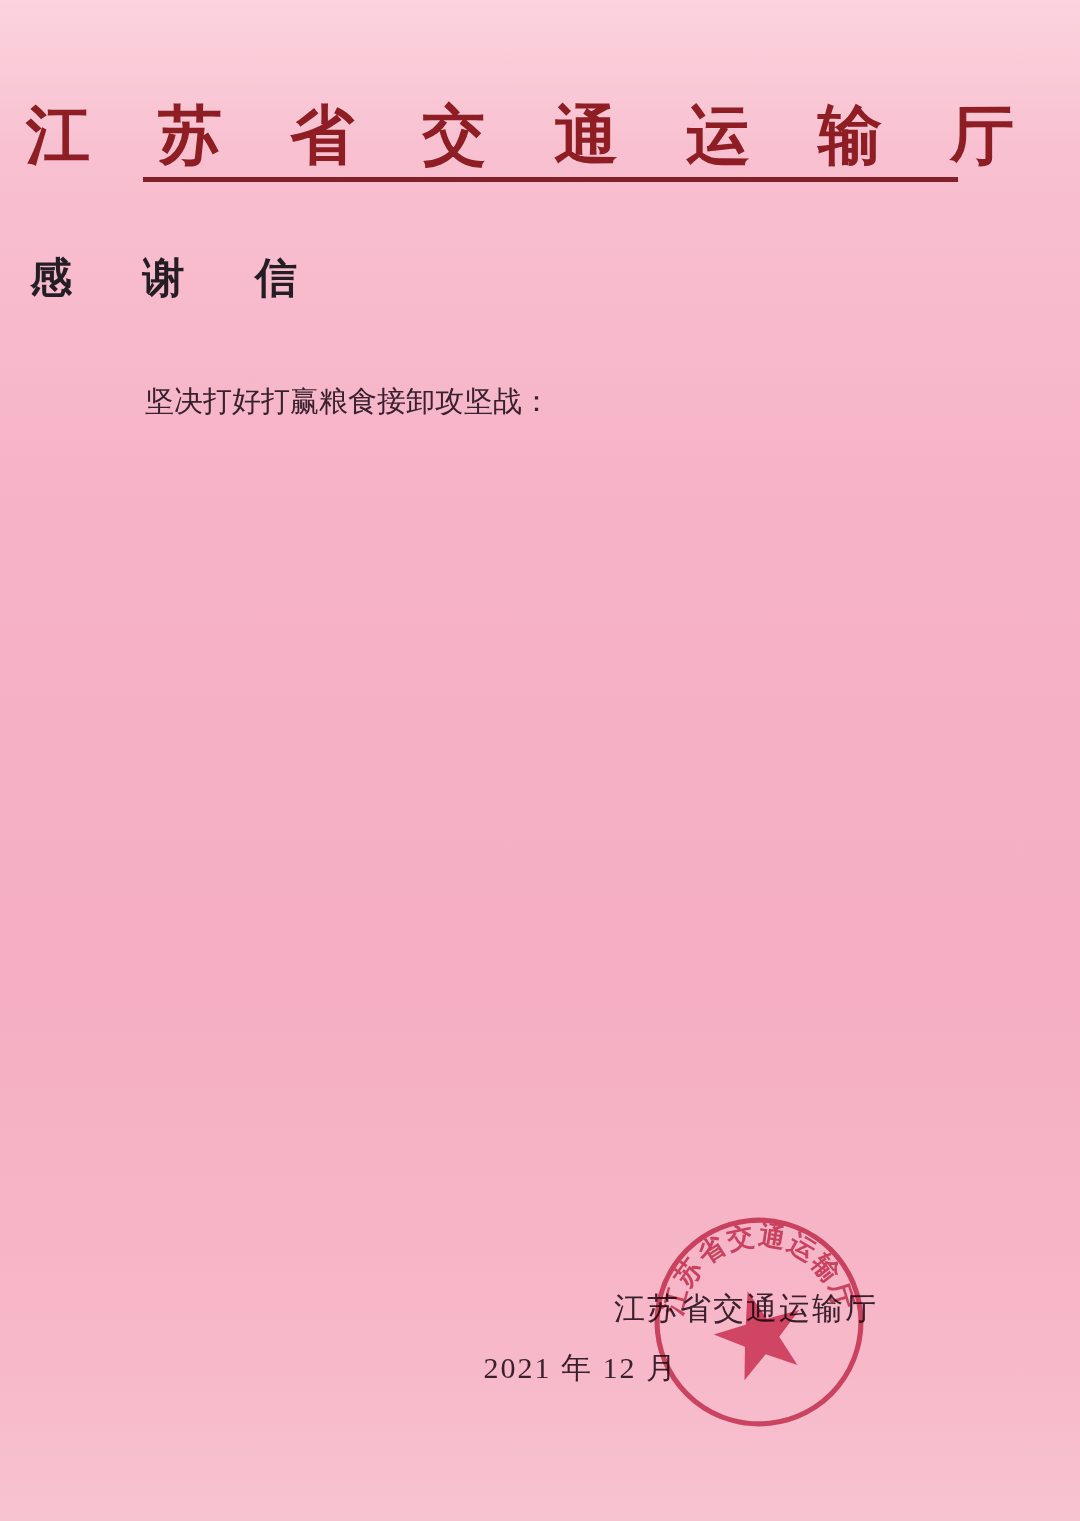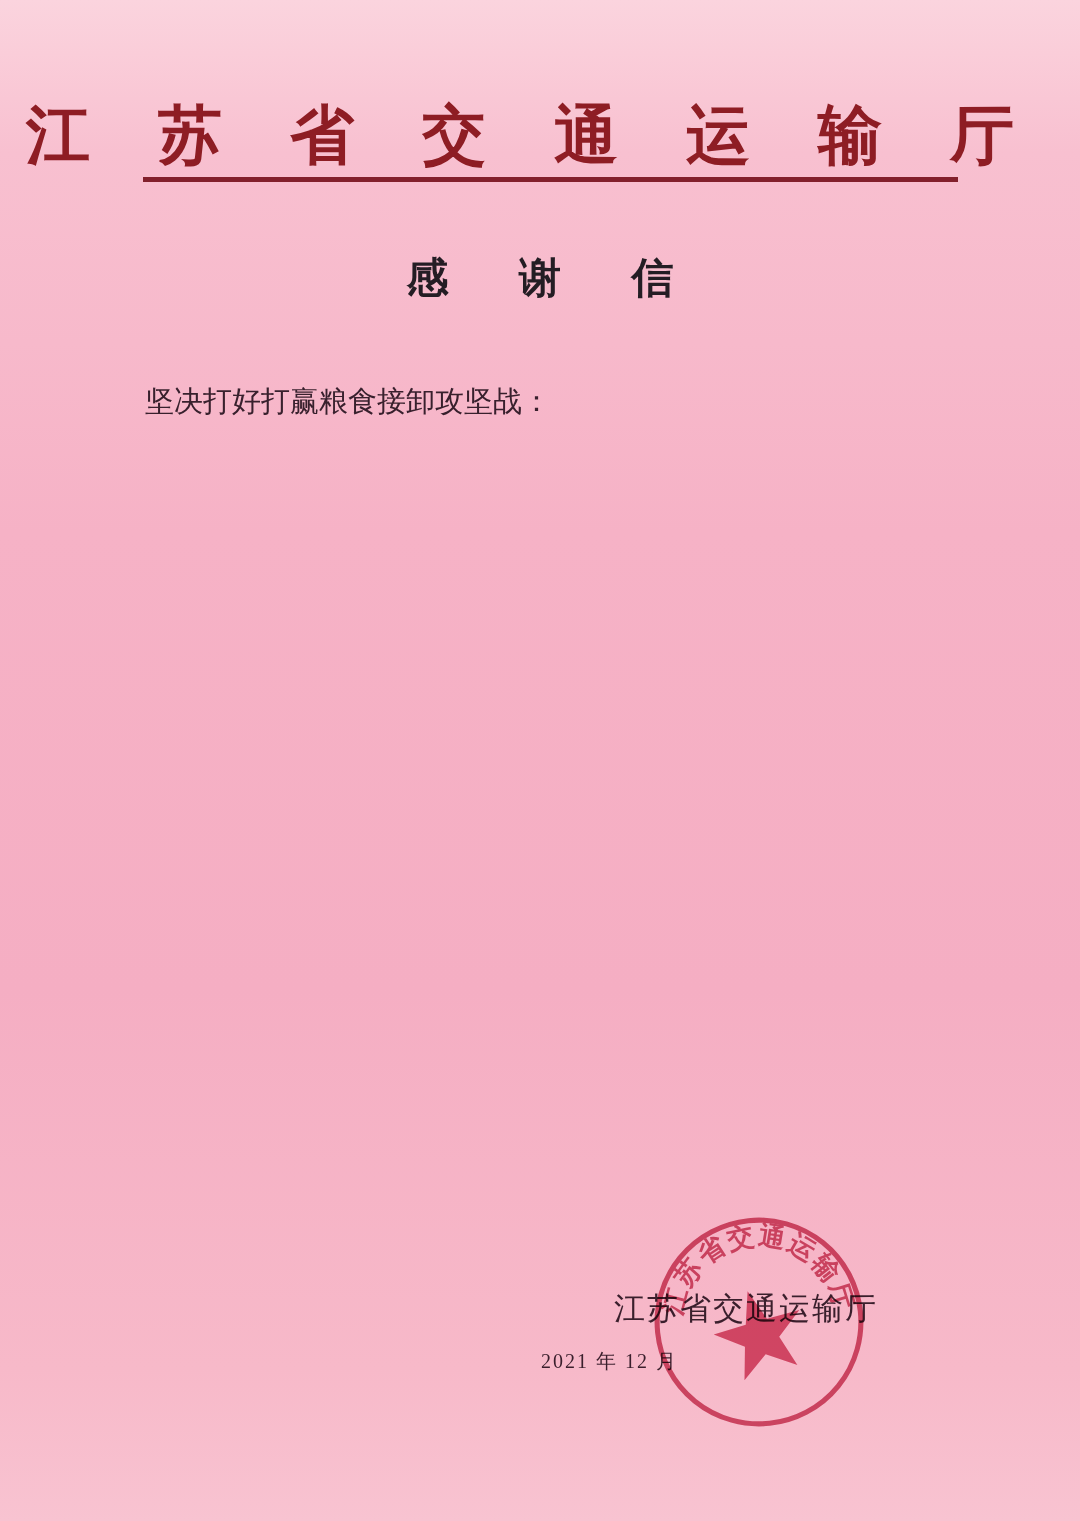--- a/index.html
+++ b/index.html
@@ -41,21 +41,20 @@
     left: 143px;
     width: 815px;
     height: 5px;
     background: #82202c;
   }
   .letter-title {
     position: absolute;
     top: 250px;
     left: 0;
     width: 100%;
-    text-align: center;
     font-size: 42px;
     font-weight: bold;
     color: #241d24;
     letter-spacing: 30px;
     text-indent: 30px;
   }
   .letter-body {
     position: absolute;
     top: 375px;
     left: 145px;
@@ -85,21 +84,21 @@
     letter-spacing: 2px;
   }
   .date-line {
     position: absolute;
     top: 1348px;
     left: 0;
     width: 913px;
     text-align: right;
     padding-right: 235px;
     box-sizing: border-box;
-    font-size: 20px;
+    font-size: 30px;
     color: #3a1f2c;
     letter-spacing: 2px;
   }
   .seal {
     position: absolute;
     left: 651px;
     top: 1214px;
     width: 216px;
     height: 216px;
     opacity: 0.82;

